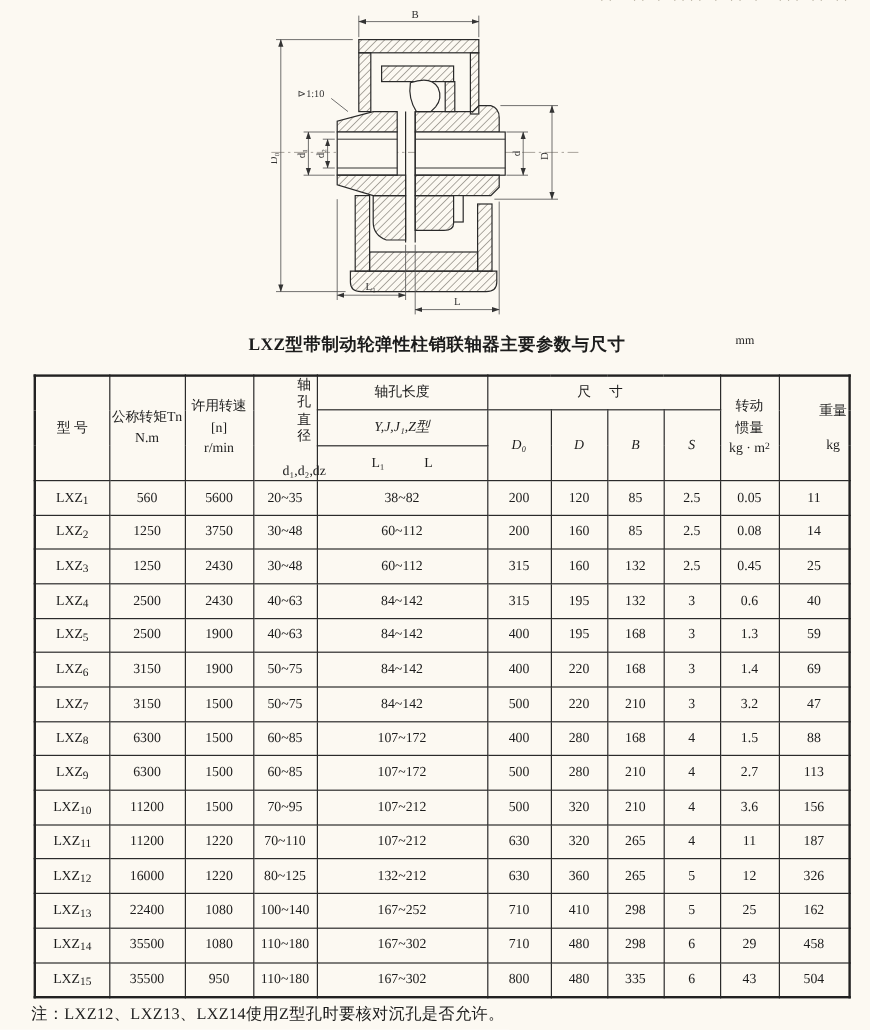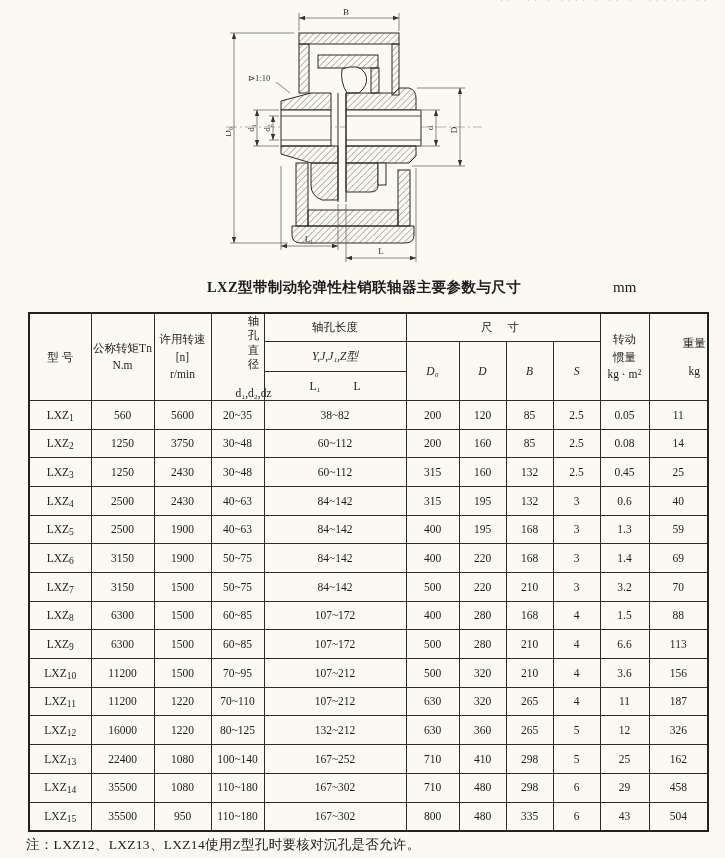--- a/index.html
+++ b/index.html
@@ -17,21 +17,21 @@
     overflow:hidden;color:#c2bcae;font-size:9px;letter-spacing:4px;
     line-height:0;white-space:nowrap;
   }
   
   .drawing{position:absolute;top:0;left:226px;}
   .dim-t{font-family:"Liberation Serif","DejaVu Serif",serif;font-size:9px;fill:#333;}
   .taper-t{font-family:"Liberation Serif","DejaVu Serif",serif;font-size:8.5px;fill:#333;}
   
   .title-row{position:absolute;top:278px;left:0;width:602px;height:20px;text-align:right;}
   .doc-title{position:absolute;left:207px;top:0;font-size:14.5px;font-weight:700;letter-spacing:0.4px;}
-  .doc-unit{position:absolute;left:613px;top:1px;font-size:15px;}
+  .doc-unit{position:absolute;left:613px;top:1px;font-size:10px;}
   
   table.spec{
     position:absolute;top:312px;left:28px;
     width:679px;border-collapse:collapse;table-layout:fixed;
     font-size:11.5px;
   }
   table.spec td,table.spec th{
     border:1px solid #2b2b2b;
     text-align:center;vertical-align:middle;
     padding:0;font-weight:400;line-height:1.25;
@@ -315,21 +315,21 @@
       <td><span>LXZ</span><sub class="msub">7</sub></td>
       <td>3150</td>
       <td>1500</td>
       <td>50~75</td>
       <td>84~142</td>
       <td>500</td>
       <td>220</td>
       <td>210</td>
       <td>3</td>
       <td>3.2</td>
-      <td>70</td>
+      <td>47</td>
     </tr>
         <tr>
       <td><span>LXZ</span><sub class="msub">8</sub></td>
       <td>6300</td>
       <td>1500</td>
       <td>60~85</td>
       <td>107~172</td>
       <td>400</td>
       <td>280</td>
       <td>168</td>
@@ -340,21 +340,21 @@
         <tr>
       <td><span>LXZ</span><sub class="msub">9</sub></td>
       <td>6300</td>
       <td>1500</td>
       <td>60~85</td>
       <td>107~172</td>
       <td>500</td>
       <td>280</td>
       <td>210</td>
       <td>4</td>
-      <td>6.6</td>
+      <td>2.7</td>
       <td>113</td>
     </tr>
         <tr>
       <td><span>LXZ</span><sub class="msub">10</sub></td>
       <td>11200</td>
       <td>1500</td>
       <td>70~95</td>
       <td>107~212</td>
       <td>500</td>
       <td>320</td>

